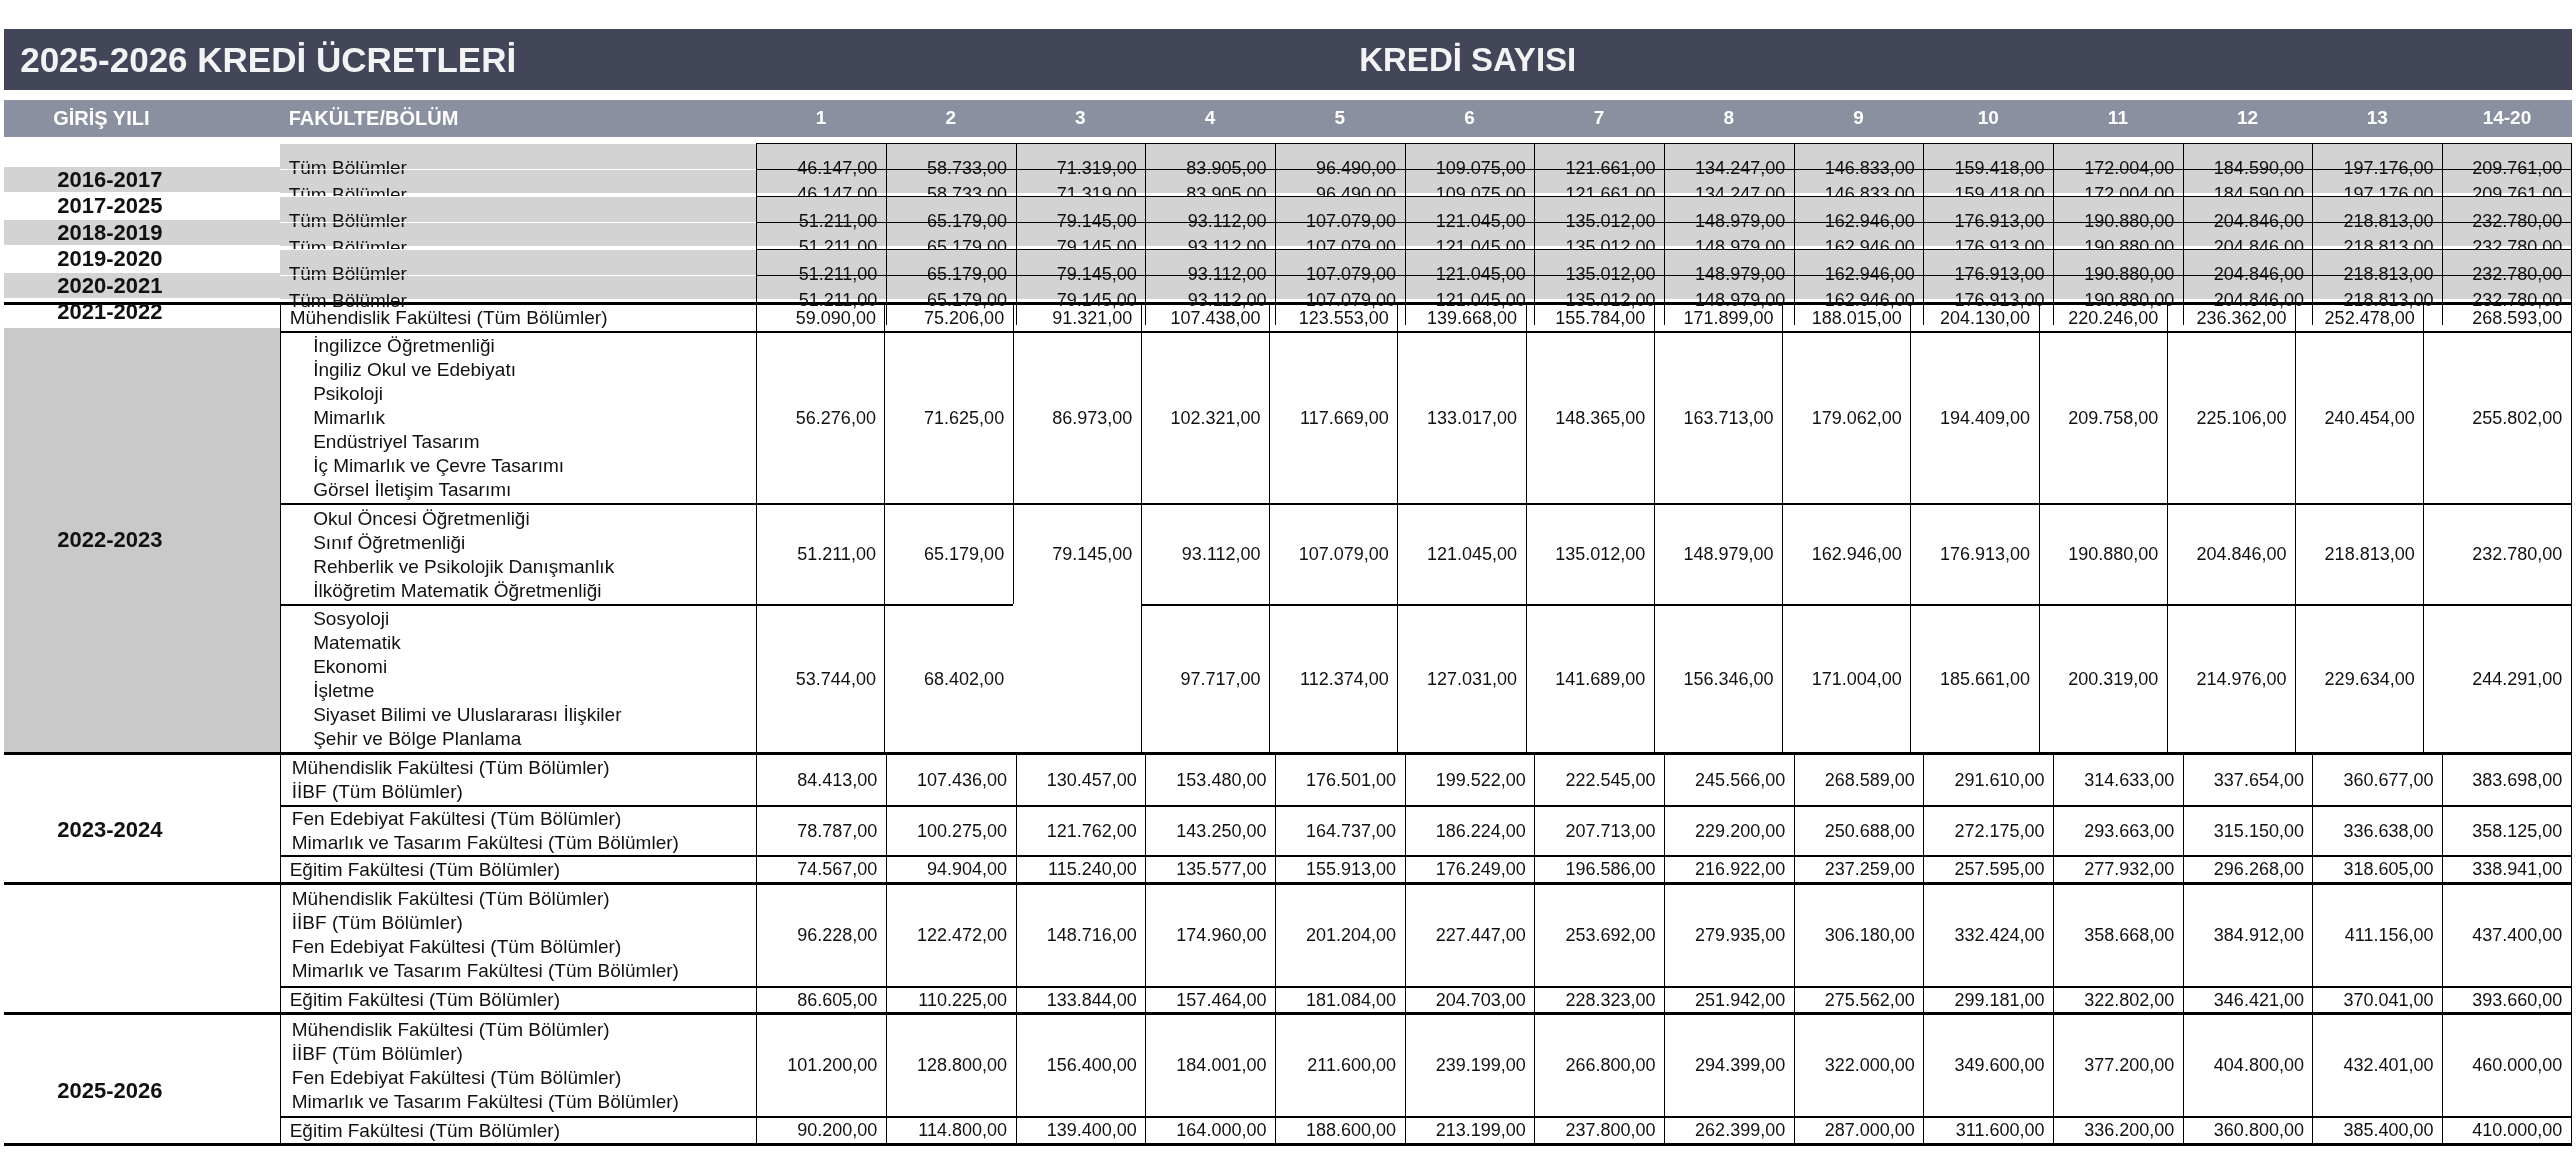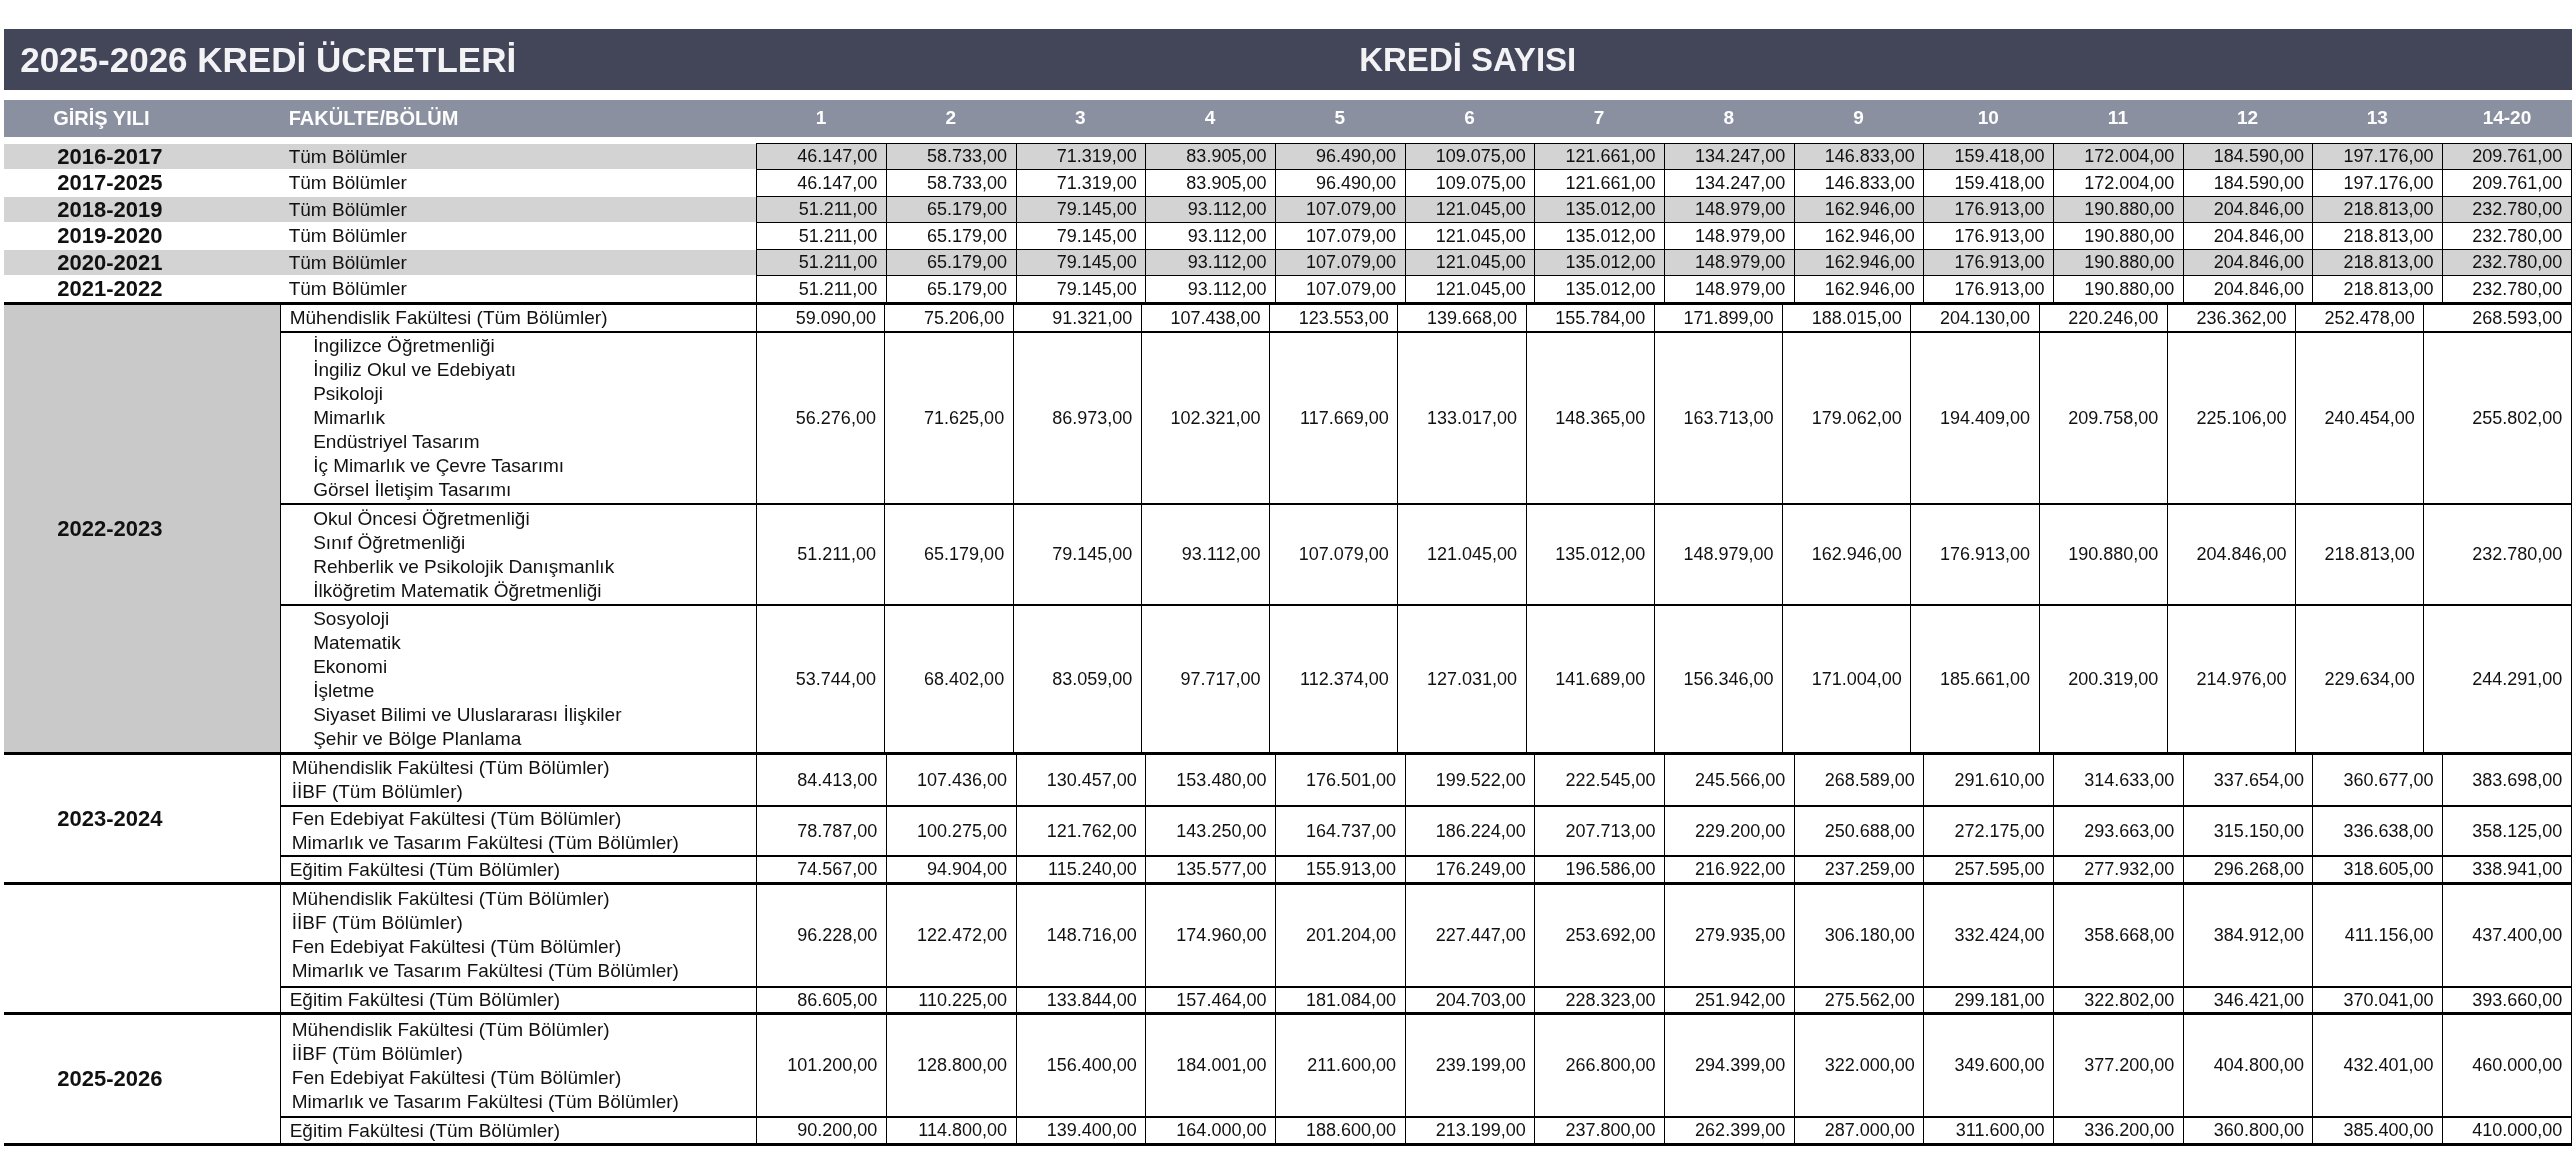--- a/index.html
+++ b/index.html
@@ -32,21 +32,21 @@
   .col-header .h-year{padding-left:49px;font-size:20px;}
   .col-header .h-fac{padding-left:8.5px;font-size:20px;}
   .col-header .h-num{text-align:center;font-size:19px;}
   
   #fees{margin-top:6.4px;}
   .srow{height:26.5px;}
   .srow .year,.srow .fac{border-top:1.6px solid #fff;}
   .srow.shaded .cell{background:var(--stripe,#D3D3D3);}
   .srow .num{border-top:1.1px solid #000;}
   .cell{display:flex;align-items:center;}
-  .year{padding-left:53px;font-size:22px;font-weight:bold;white-space:nowrap;}
+  .year{padding-left:53px;font-size:22px;font-weight:bold;white-space:nowrap;margin-top:23px;}
   .fac{padding-left:8.5px;font-size:19px;}
   .num{justify-content:flex-end;padding-right:8.5px;font-size:18px;white-space:nowrap;}
   .num.colstart{border-left:1.6px solid #000;}
   .num.collast{border-right:1.6px solid #000;}
   .block{border-top:3.2px solid #000;}
   .block .fac{border-left:1.6px solid #000;}
   .block .fac.multi{display:flex;flex-direction:column;justify-content:center;align-items:flex-start;padding-left:32px;}
   .block .fac.fewlines{padding-left:10.6px;}
   .block .fac .fline{line-height:24px;font-size:19px;white-space:nowrap;}
   .block .sub-sep{border-top:2.1px solid #000;}
@@ -256,21 +256,20 @@
         <div class="cell fac multi sub-sep" style="grid-area: 4 / 2;">
           <div class="fline">Sosyoloji</div>
           <div class="fline">Matematik</div>
           <div class="fline">Ekonomi</div>
           <div class="fline">İşletme</div>
           <div class="fline">Siyaset Bilimi ve Uluslararası İlişkiler</div>
           <div class="fline">Şehir ve Bölge Planlama</div>
         </div>
         <div class="cell num colstart sub-sep" style="grid-area: 4 / 3;">53.744,00</div>
         <div class="cell num colstart sub-sep" style="grid-area: 4 / 4;">68.402,00</div>
-        <div class="cell num colstart sub-sep" style="grid-area: 4 / 5;">83.059,00</div>
         <div class="cell num colstart sub-sep" style="grid-area: 4 / 6;">97.717,00</div>
         <div class="cell num colstart sub-sep" style="grid-area: 4 / 7;">112.374,00</div>
         <div class="cell num colstart sub-sep" style="grid-area: 4 / 8;">127.031,00</div>
         <div class="cell num colstart sub-sep" style="grid-area: 4 / 9;">141.689,00</div>
         <div class="cell num colstart sub-sep" style="grid-area: 4 / 10;">156.346,00</div>
         <div class="cell num colstart sub-sep" style="grid-area: 4 / 11;">171.004,00</div>
         <div class="cell num colstart sub-sep" style="grid-area: 4 / 12;">185.661,00</div>
         <div class="cell num colstart sub-sep" style="grid-area: 4 / 13;">200.319,00</div>
         <div class="cell num colstart sub-sep" style="grid-area: 4 / 14;">214.976,00</div>
         <div class="cell num colstart sub-sep" style="grid-area: 4 / 15;">229.634,00</div>

